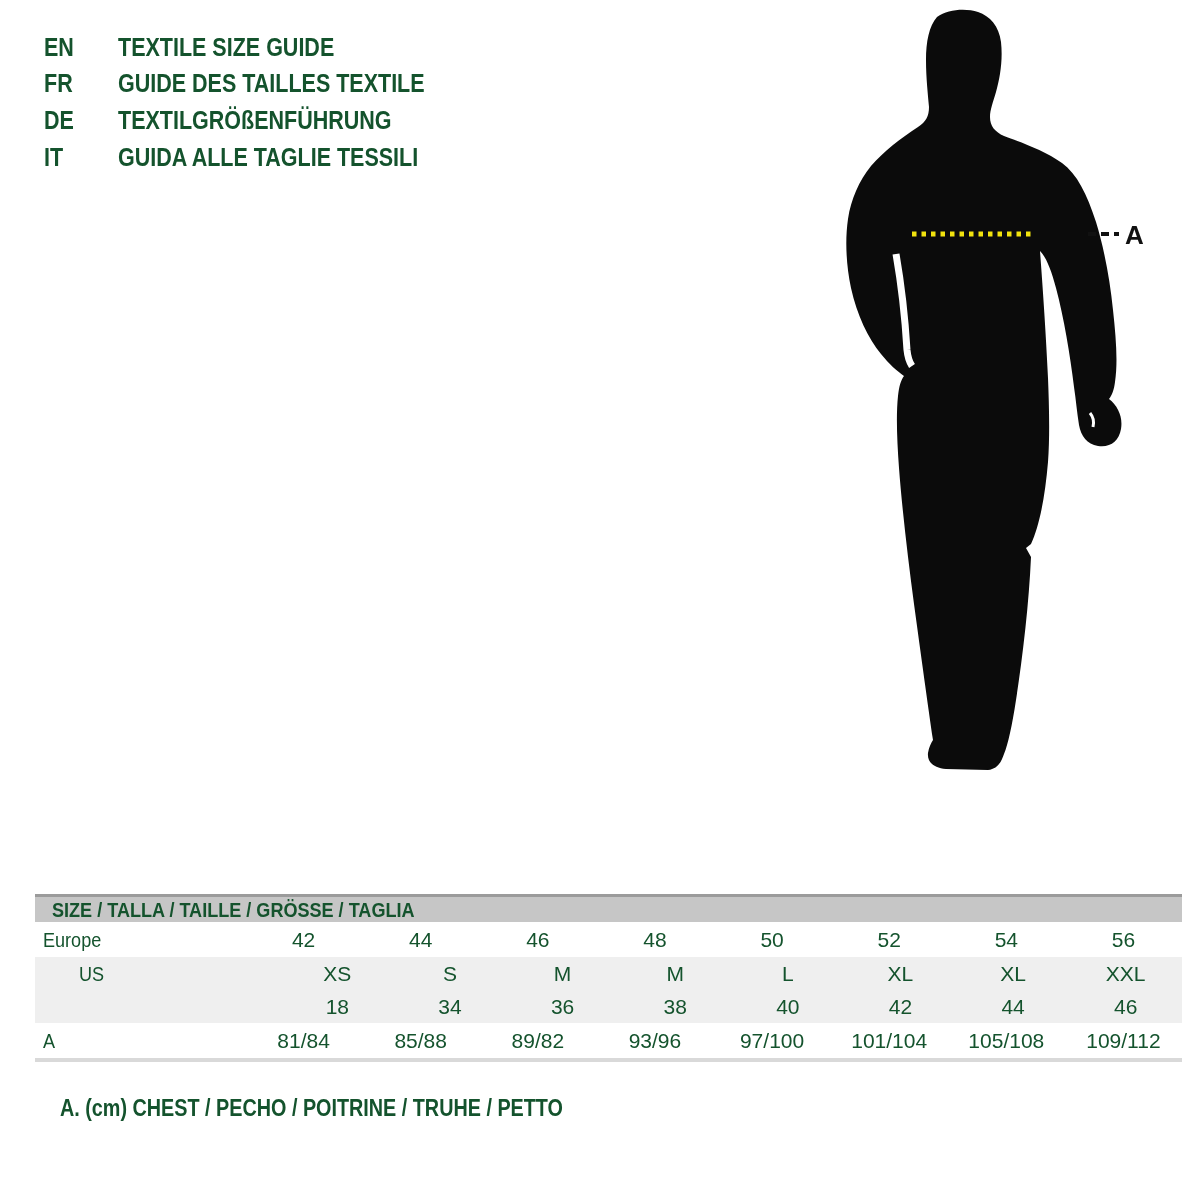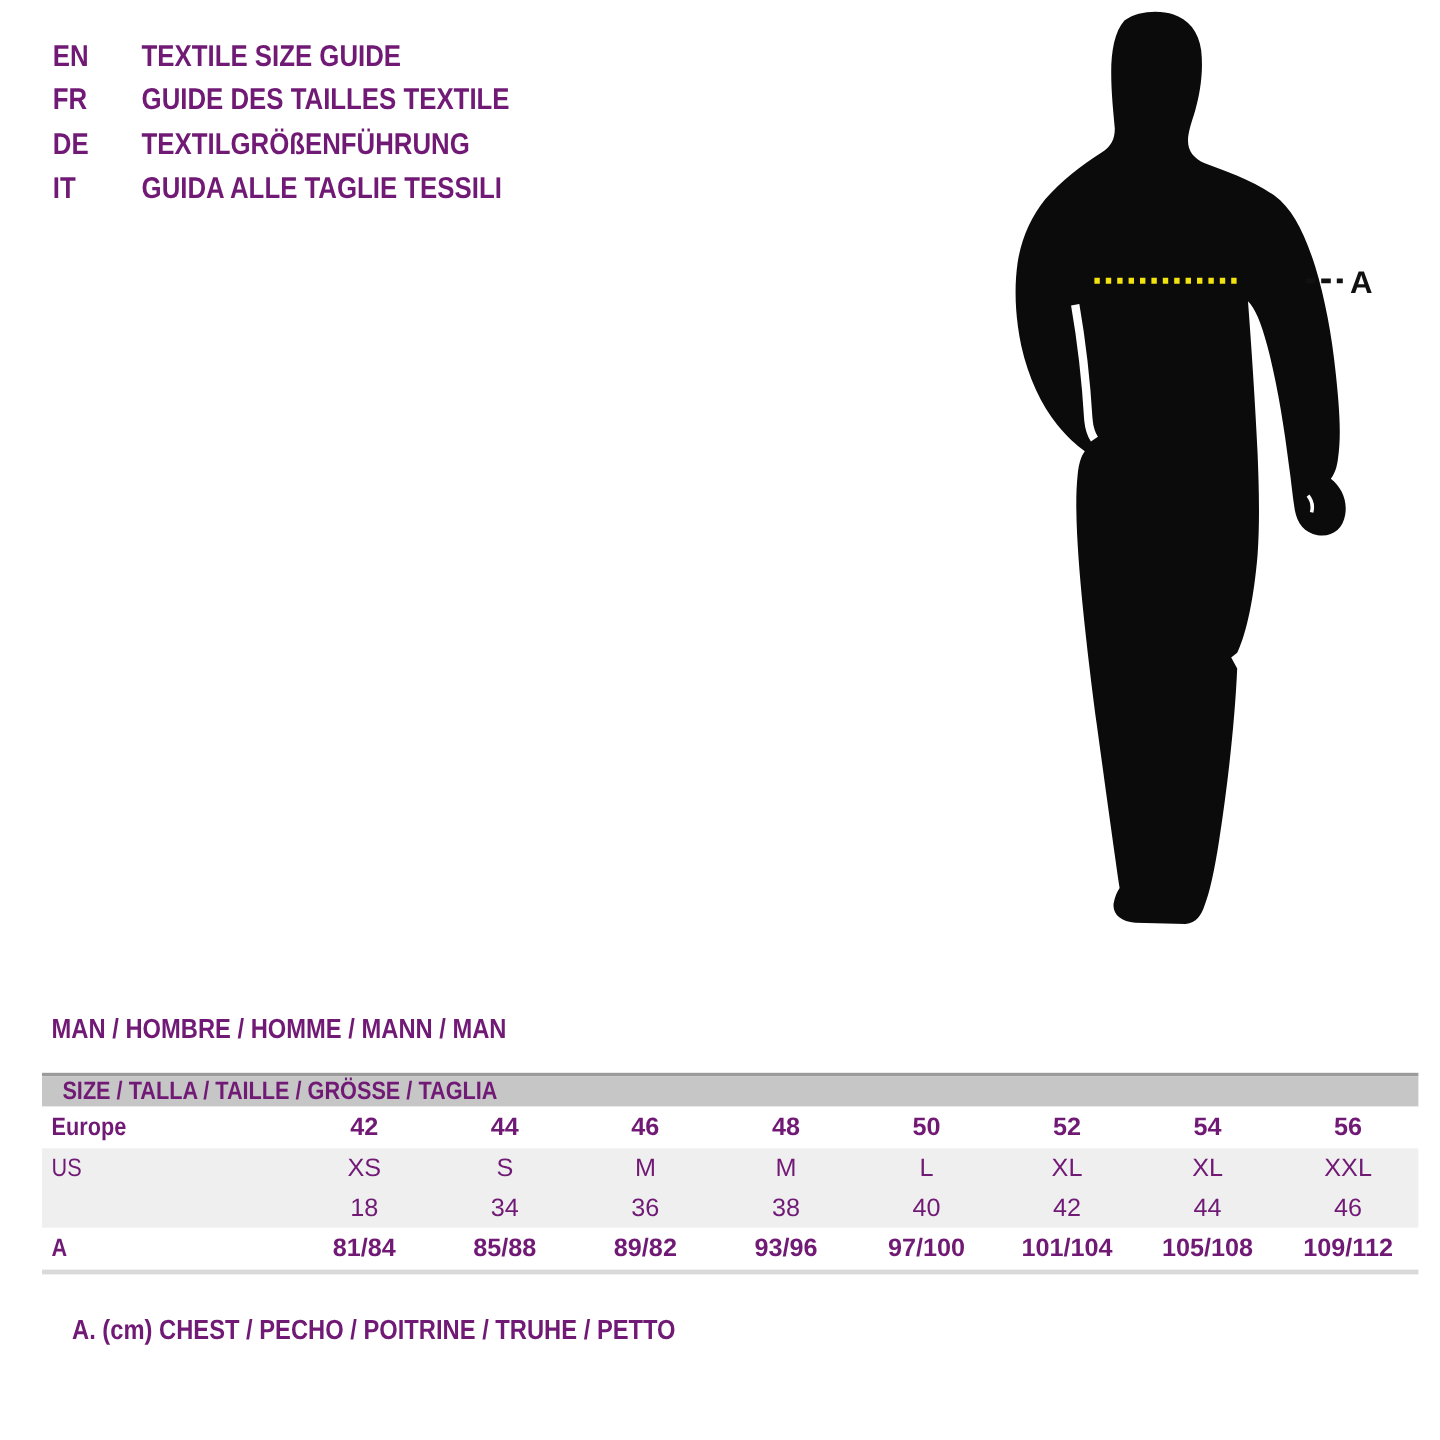--- a/index.html
+++ b/index.html
@@ -1,18 +1,18 @@
 <!DOCTYPE html>
 <html><head>
 <meta charset="utf-8">
 <style>
   html,body { margin:0; padding:0; background:#ffffff; }
   .canvas {
     position:relative; width:1200px; height:1200px; background:#ffffff;
-    font-family:"Liberation Sans", sans-serif; color:#701a75; overflow:hidden;
+    font-family:"Liberation Sans", sans-serif; color:#14532d; overflow:hidden;
   }
   .cond { display:inline-block; transform:scaleX(0.86); transform-origin:0 50%; white-space:nowrap; }
 
   
   .lang-list { position:absolute; left:44px; top:29px; }
   .lang-row { display:flex; height:36.6px; align-items:center; font-size:25px; font-weight:700; }
   .lang-code { width:74px; }
 
   
   .categories { position:absolute; left:43px; top:216px; font-size:27px; font-weight:700; line-height:35px; }
@@ -23,22 +23,22 @@
 
   
   .man-title { position:absolute; left:43px; top:843px; font-size:23px; font-weight:700; line-height:28px; }
 
   
   .size-table { position:absolute; left:35px; top:894px; width:1147px;
     border-top:3px solid #9b9b9b; border-bottom:4px solid #d9d9d9; }
   .t-header { height:25px; background:#c6c6c6; display:flex; align-items:center;
     padding-left:17px; font-size:21px; font-weight:700; }
   .t-row { display:flex; align-items:center; font-size:21px; font-weight:400; }
-  .t-row.shaded { background:#efefef; }
-  .t-row.h35 { height:35px;font-weight:bold; }
+  .t-row.shaded { background:#efefef;padding-left:36px; }
+  .t-row.h35 { height:35px; }
   .t-row.h33 { height:33px; }
   .t-label { width:210px; padding-left:8px; box-sizing:border-box; }
   .t-cell { flex:1; text-align:center; }
 
   
   .footnote { position:absolute; left:60px; top:1094px; font-size:23px; font-weight:700; line-height:28px; }
 </style>
 </head>
 <body>
 
@@ -107,23 +107,20 @@
       C 928 95 926 78 926 60
       C 926 42 929 26 937 17
       Z"></path>
     <path d="M 896 254 Q 904 300 907 350 Q 908 360 912 366" fill="none" stroke="#ffffff" stroke-width="7"></path>
     <path d="M 1090 413 q 5 6 3 14" fill="none" stroke="#ffffff" stroke-width="3"></path>
     <line x1="912" y1="234" x2="1034" y2="234" stroke="#f2e30e" stroke-width="5" stroke-dasharray="4.5 5"></line>
     <line x1="1088" y1="234" x2="1119" y2="234" stroke="#111111" stroke-width="4" stroke-dasharray="8 5"></line>
     <text x="1125" y="244" font-family="Liberation Sans, sans-serif" font-size="26" font-weight="700" fill="#111111">A</text>
   </svg>
 
-  <div class="man-title">
-    <span class="cond">MAN / HOMBRE / HOMME / MANN / MAN</span>
-  </div>
 
   <div class="size-table">
     <div class="t-header">
       <span class="cond">SIZE / TALLA / TAILLE / GRÖSSE / TAGLIA</span>
     </div>
 
     <div class="t-row h35">
       <span class="t-label"><span class="cond">Europe</span></span>
       <span class="t-cell">42</span>
       <span class="t-cell">44</span>

